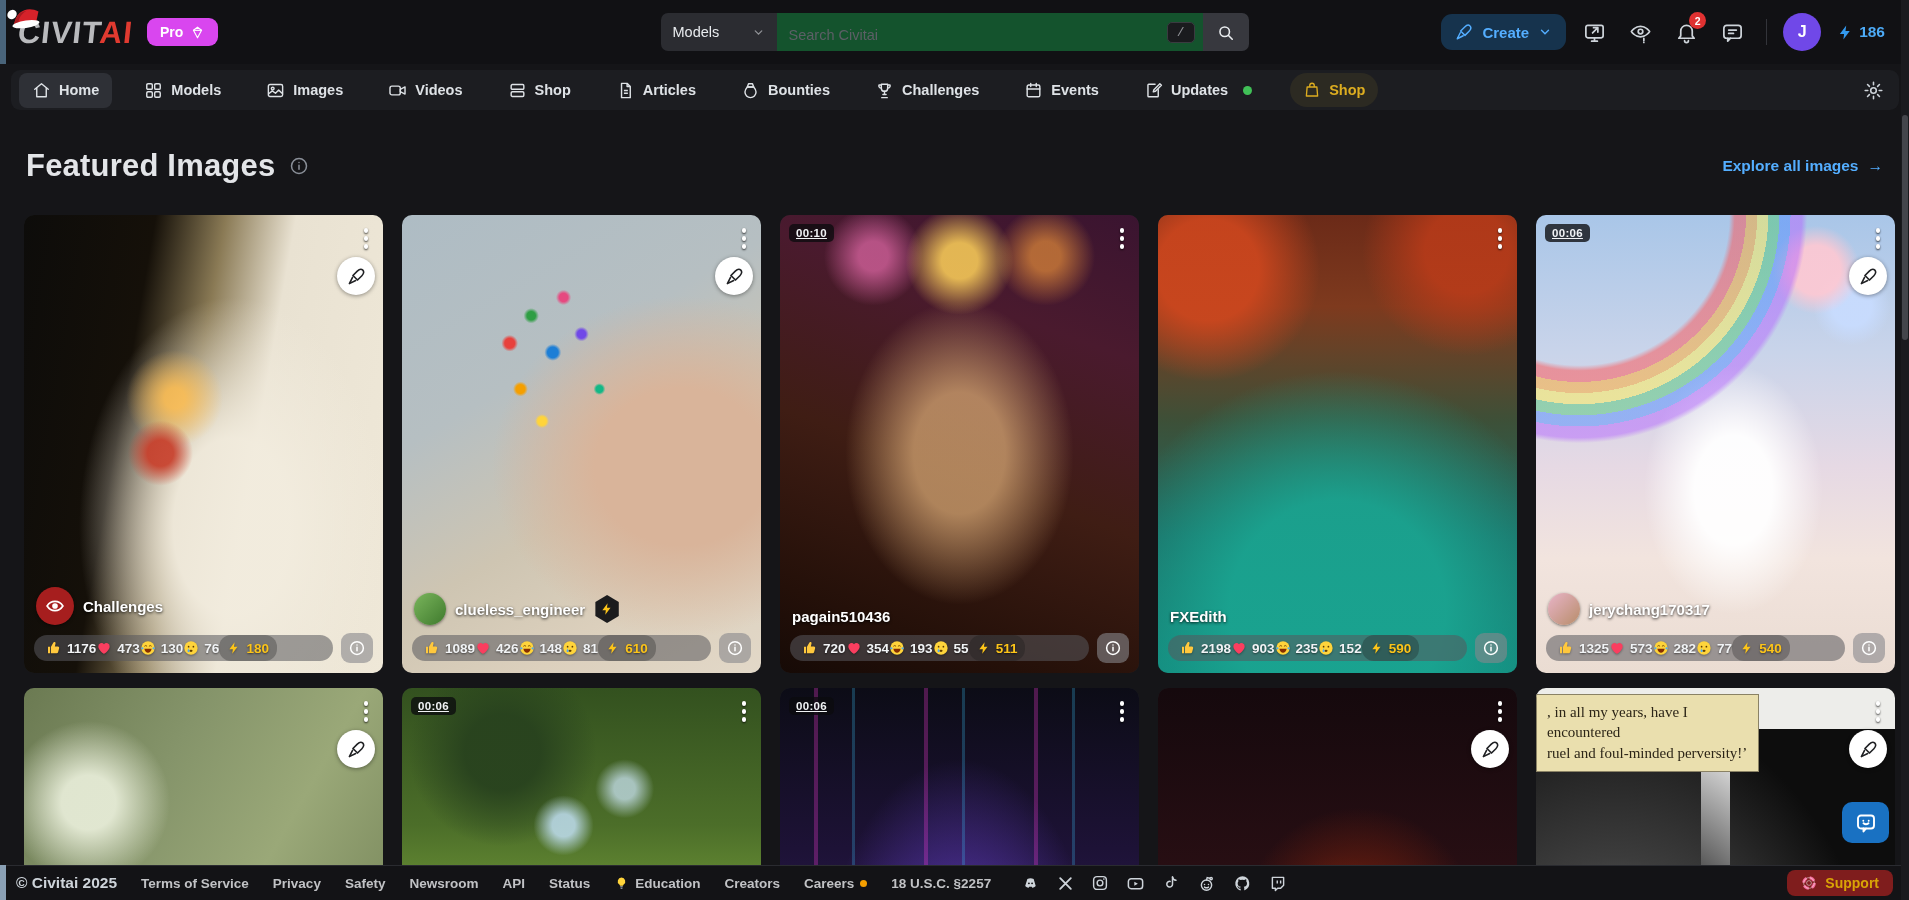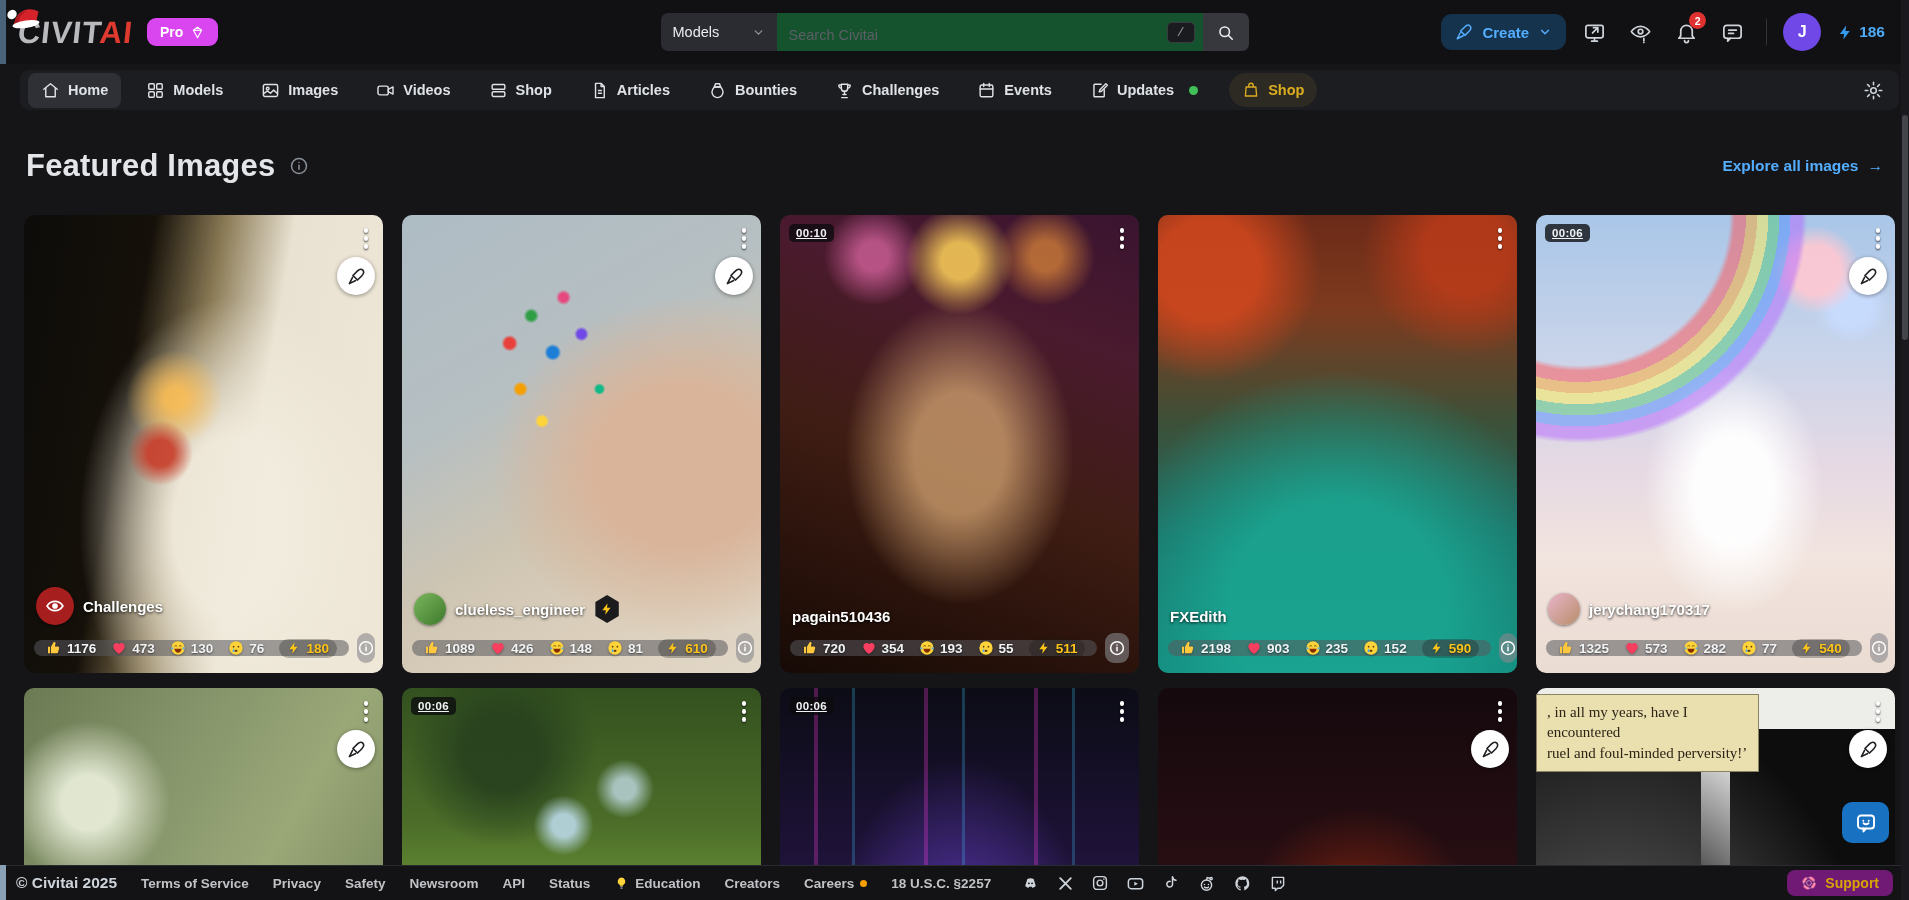--- a/index.html
+++ b/index.html
@@ -47,22 +47,22 @@
   .badge-red { position:absolute; top:-2px; right:-2px; min-width:17px; height:17px; border-radius:9px;
                background:#e03131; color:#fff; font-size:10.5px; font-weight:700;
                display:flex; align-items:center; justify-content:center; padding:0 4px; }
   .vdiv { width:1px; height:26px; background:#33343a; margin:0 6px; }
   .avatar-btn { width:38px; height:38px; border-radius:50%; background:#7048e8; color:#fff;
                 font-weight:700; font-size:16px; display:flex; align-items:center; justify-content:center; }
   .buzz { display:flex; align-items:center; gap:5px; font-weight:700; font-size:15.5px; color:#4dabf7; padding:4px 6px; }
 
   
   .navstrip {
-    position:absolute; top:70px; left:20px; right:10px; height:40px;
-    background:#1c1d21; border-radius:9px; display:flex; align-items:center; padding:0 8px; gap:12px;
+    position:absolute; top:70px; left:11px; right:10px; height:40px;
+    background:#1c1d21; border-radius:9px; display:flex; align-items:center; padding:0 8px; gap:19px;
   }
   .nav-item { display:flex; align-items:center; gap:8px; padding:8px 13px; border-radius:8px;
               font-size:14.5px; font-weight:600; color:#dee2e6; white-space:nowrap; }
   .nav-item svg { flex:0 0 auto; }
   .nav-item.active { background:#2e3036; }
   .green-dot { width:9px; height:9px; border-radius:50%; background:#40c057; margin-left:7px; }
   .nav-item.shop { background:#2c2a22; border-radius:999px; color:#ddad20; font-weight:700; margin-left:6px; }
   .nav-gear { margin-left:auto; color:#ced4da; width:36px; height:36px;
               display:flex; align-items:center; justify-content:center; }
 
@@ -91,39 +91,39 @@
   .card-footer { position:absolute; left:12px; right:12px; bottom:48px; display:flex; align-items:center; gap:9px; }
   .card-avatar { width:32px; height:32px; border-radius:50%; flex:0 0 auto;
                  display:flex; align-items:center; justify-content:center; box-shadow:0 1px 3px rgba(0,0,0,.5); }
   .card-avatar svg { display:none; }
   .card-avatar.eye { width:38px; height:38px; }
   .card-avatar.eye svg { display:block; }
   .card-username { color:#fff; font-weight:700; font-size:15px; text-shadow:0 1px 3px rgba(0,0,0,.85); }
   .hexbadge { width:26px; height:28px; background:#1b1b1d; display:flex; align-items:center; justify-content:center;
               clip-path:polygon(50% 0,95% 25%,95% 75%,50% 100%,5% 75%,5% 25%); }
   .stats-row { position:absolute; left:10px; right:10px; bottom:10px; display:flex; align-items:center; gap:8px; }
-  .stats-pill { flex:1; height:16px; background:rgba(88,88,92,.55); border-radius:16px;
-                display:flex; align-items:center; gap:15px; padding:0 12px; }
+  .stats-pill { flex:1; height:26px; background:rgba(88,88,92,.55); border-radius:16px;
+                display:flex; padding:0 12px; }
   .stat { display:flex; align-items:center; gap:5px; color:#f1f3f5; font-size:13.5px; font-weight:700;
           text-shadow:0 1px 2px rgba(0,0,0,.55); padding:0; }
   .stat svg { filter:drop-shadow(0 1px 1px rgba(0,0,0,.35)); }
   .stat.zap { background:rgba(20,20,22,.28); border-radius:12px; padding:2px 8px; color:#fcc419; }
   .info-btn { width:32px; height:30px; border-radius:9px; background:rgba(135,135,140,.6);
               display:flex; align-items:center; justify-content:center; color:#fff; }
 
   
   .footer { position:absolute; left:0; right:0; bottom:0; height:35px; background:#131316;
             border-top:1px solid #2a2b30; display:flex; align-items:center; gap:24px; padding:0 16px;
             z-index:50; font-size:13.5px; color:#c1c2c5; }
   .copyright { font-size:15.5px; font-weight:700; color:#ced4da; white-space:nowrap; }
   .f-link { font-weight:600; white-space:nowrap; cursor:pointer; display:flex; align-items:center; gap:6px; }
   .careers-dot { width:7px; height:7px; border-radius:50%; background:#f59f00; }
   .socials { display:flex; align-items:center; gap:17px; margin-left:6px; color:#ced4da; }
   .socials a { color:#ced4da; display:flex; cursor:pointer; }
-  .support-btn { margin-left:auto; display:flex; align-items:center; gap:8px; background:#701a75;
+  .support-btn { margin-left:auto; display:flex; align-items:center; gap:8px; background:#7f1d1d;
                  color:#d9a406; font-weight:700; font-size:14px; padding:5px 14px; border-radius:8px; }
 
   
   .chat-widget { position:absolute; right:20px; bottom:57px; width:47px; height:41px; border-radius:10px;
                  background:#1971c2; display:flex; align-items:center; justify-content:center; z-index:60; color:#fff; }
 
   
   .edge-top { position:absolute; left:0; top:0; width:6px; height:64px; background:#49647a; z-index:70; }
   .edge-bottom { position:absolute; left:0; bottom:0; width:6px; height:35px; background:#8aa0b4; z-index:70; }
   .scrollbar { position:absolute; right:0; top:0; width:8px; height:100%; background:#1a1a1e; z-index:65; }

